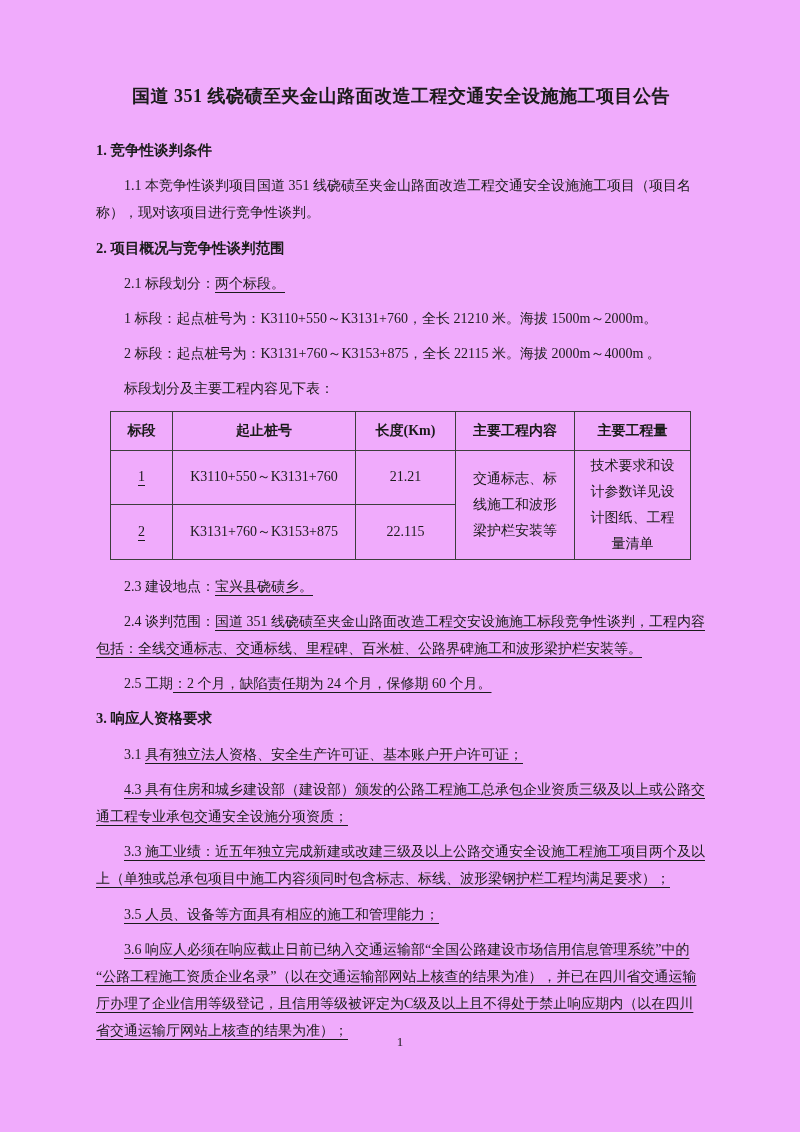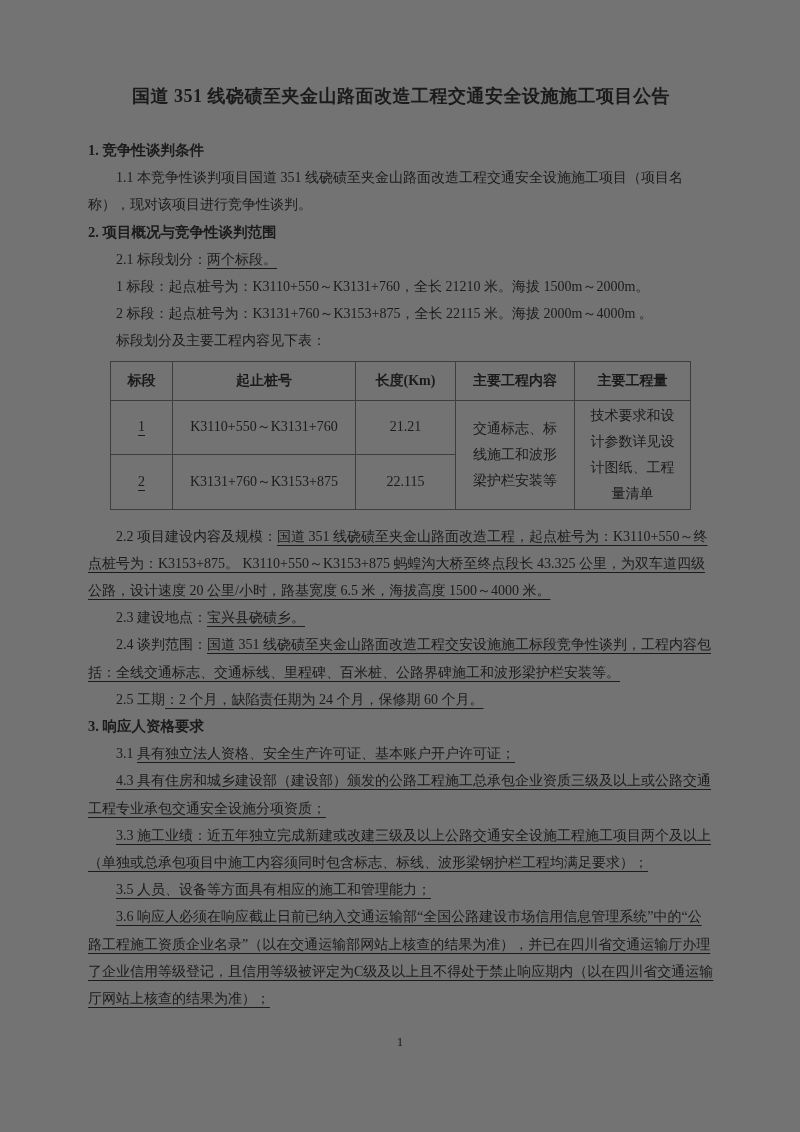--- a/index.html
+++ b/index.html
@@ -1,38 +1,38 @@
 <!DOCTYPE html>
 <html lang="zh"><head>
 <meta charset="utf-8">
 <style>
   html, body { margin: 0; padding: 0; background: #ffffff; }
   .page {
     position: relative;
     width: 800px;
     height: 1132px;
     box-sizing: border-box;
-    background: #737373;
+    background: #f0abfc;
     color: #1b1b1b;
     font-family: "Liberation Serif", "DejaVu Serif", serif;
     padding: 84px 86px 0 88px;
     overflow: hidden;
   }
   .doc-title {
     font-size: 18px;
     font-weight: 700;
     text-align: center;
     line-height: 24px;
     margin: 0 0 29px 0;
     letter-spacing: 0.5px;
   }
   .para {
     font-size: 14px;
     line-height: 27.2px;
-    margin: 0;
+    margin: 8px;
     text-indent: 28px;
     word-break: break-all;
   }
   .heading {
     font-weight: 700;
     font-size: 14.5px;
     text-indent: 0;
   }
   .u {
     text-decoration: underline;
@@ -108,21 +108,20 @@
         <td rowspan="2">技术要求和设计参数详见设计图纸、工程量清单</td>
       </tr>
       <tr>
         <td><span class="u">2</span></td>
         <td>K3131+760～K3153+875</td>
         <td>22.115</td>
       </tr>
     </tbody>
   </table>
 
-  <p class="para"><span>2.2 项目建设内容及规模：</span><span class="u">国道 351 线硗碛至夹金山路面改造工程，起点桩号为：K3110+550～终点桩号为：K3153+875。 K3110+550～K3153+875 蚂蝗沟大桥至终点段长 43.325 公里，为双车道四级公路，设计速度 20 公里/小时，路基宽度 6.5 米，海拔高度 1500～4000 米。</span></p>
   <p class="para"><span>2.3 建设地点：</span><span class="u">宝兴县硗碛乡。</span></p>
   <p class="para"><span>2.4 谈判范围：</span><span class="u">国道 351 线硗碛至夹金山路面改造工程交安设施施工标段竞争性谈判，工程内容包括：全线交通标志、交通标线、里程碑、百米桩、公路界碑施工和波形梁护栏安装等。</span></p>
   <p class="para"><span>2.5 工期</span><span class="u">：2 个月，缺陷责任期为 24 个月，保修期 60 个月。</span></p>
 
   <p class="para heading">3. 响应人资格要求</p>
   <p class="para"><span>3.1 </span><span class="u">具有独立法人资格、安全生产许可证、基本账户开户许可证；</span></p>
   <p class="para"><span class="u">4.3 具有住房和城乡建设部（建设部）颁发的公路工程施工总承包企业资质三级及以上或公路交通工程专业承包交通安全设施分项资质；</span></p>
   <p class="para"><span class="u">3.3 施工业绩：近五年独立完成新建或改建三级及以上公路交通安全设施工程施工项目两个及以上（单独或总承包项目中施工内容须同时包含标志、标线、波形梁钢护栏工程均满足要求）；</span></p>
   <p class="para"><span class="u">3.5 人员、设备等方面具有相应的施工和管理能力；</span></p>
   <p class="para"><span class="u">3.6 响应人必须在响应截止日前已纳入交通运输部“全国公路建设市场信用信息管理系统”中的“公路工程施工资质企业名录”（以在交通运输部网站上核查的结果为准），并已在四川省交通运输厅办理了企业信用等级登记，且信用等级被评定为C级及以上且不得处于禁止响应期内（以在四川省交通运输厅网站上核查的结果为准）；</span></p>

